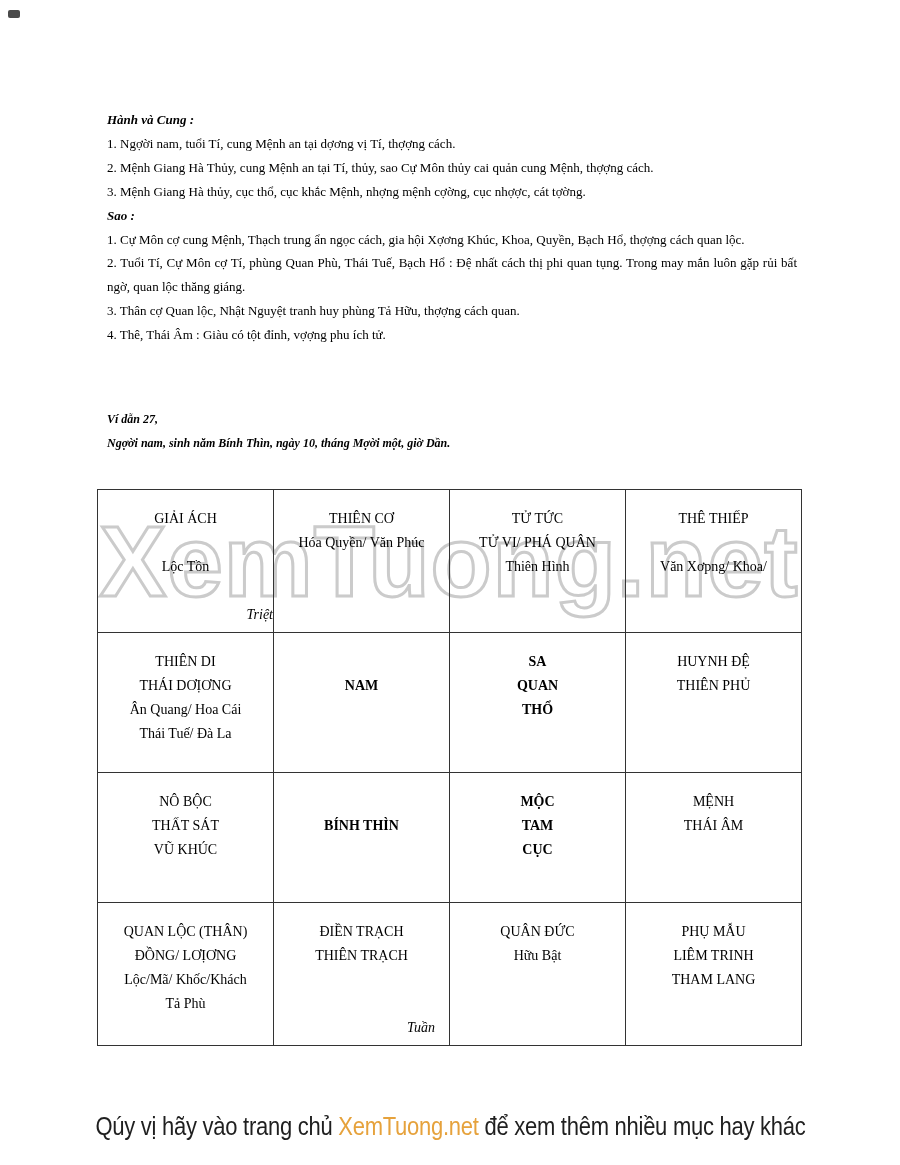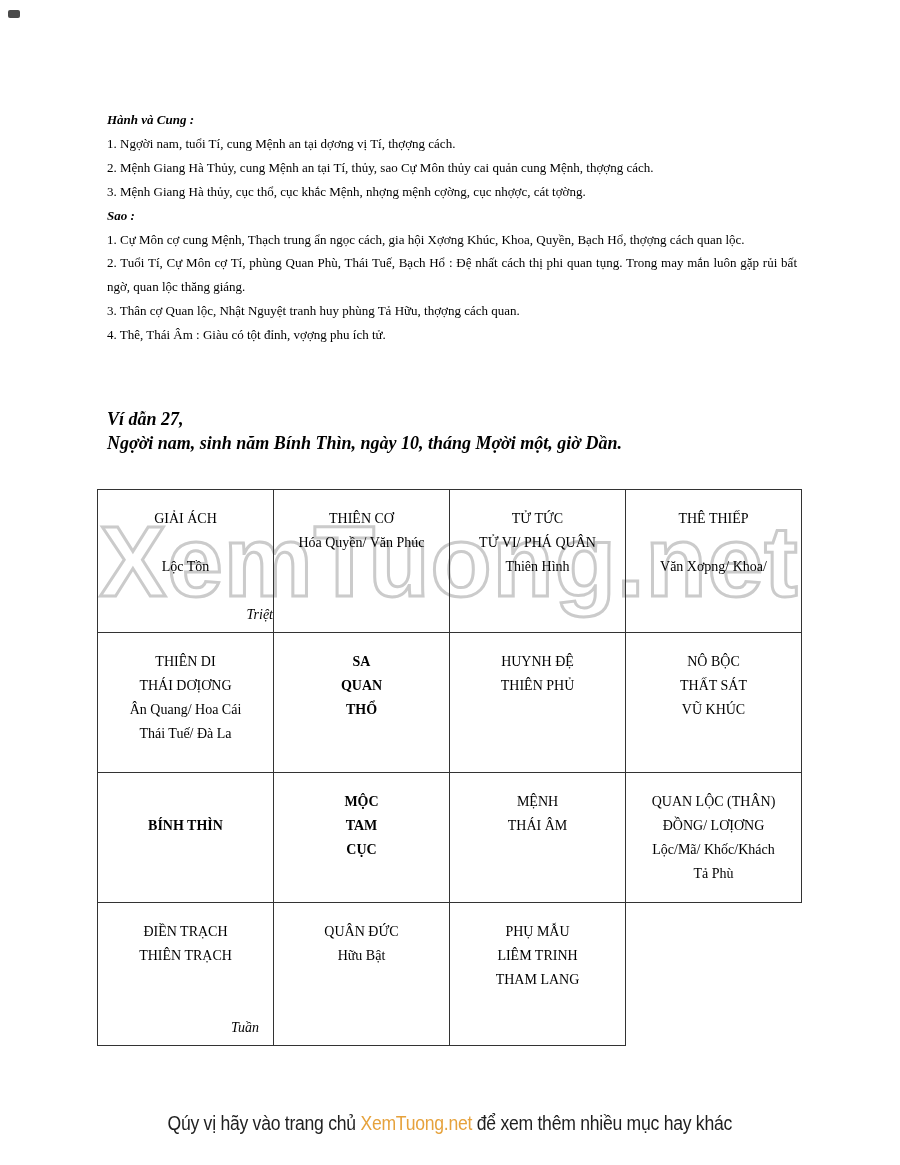--- a/index.html
+++ b/index.html
@@ -6,21 +6,21 @@
   body{
     width:900px;height:1165px;background:#ffffff;position:relative;
     font-family:"Liberation Serif", serif;color:#000;overflow:hidden;
   }
   .artifact{position:absolute;left:8px;top:10px;width:12px;height:8px;background:#4a4a4a;border-radius:2px;}
   
   .content{position:absolute;left:107px;top:108px;width:690px;font-size:13px;line-height:23.9px;text-align:justify;}
   .content p{margin:0;}
   .heading{font-weight:bold;font-style:italic;text-align:left;}
   
-  .example{position:absolute;left:107px;top:407px;width:720px;font-size:18px;line-height:24px;font-weight:bold;font-style:italic;}
+  .example{position:absolute;left:107px;top:407px;width:720px;font-size:12px;line-height:24px;font-weight:bold;font-style:italic;}
   .example p{margin:0;}
   
   .chart-wrap{position:absolute;left:97px;top:489px;width:704px;height:556px;}
   .watermark{
     position:absolute;left:0;top:22px;width:100%;text-align:center;z-index:0;
     font-family:"Liberation Sans", sans-serif;font-weight:bold;font-size:100px;line-height:100px;
     letter-spacing:1px;color:transparent;-webkit-text-stroke:3px var(--wm,#cccccc);
     pointer-events:none;white-space:nowrap;
   }
   .grid{
@@ -33,21 +33,21 @@
     text-align:center;padding-top:17px;font-size:14px;line-height:24px;
     position:relative;background:transparent;box-sizing:border-box;
   }
   .cell.bold .line{font-weight:bold;}
   .cell .line{min-height:24px;}
   .note{position:absolute;bottom:5px;left:0;width:100%;font-style:italic;font-weight:normal;}
   .note.right{text-align:right;padding-right:14px;box-sizing:border-box;}
   .note.center{text-align:right;}
   
   .footer{position:absolute;left:0;top:1112px;width:100%;text-align:center;
-    font-family:"Liberation Sans", sans-serif;font-size:20px;color:#1f1f1f;}
+    font-family:"Liberation Sans", sans-serif;font-size:25px;color:#1f1f1f;}
   .footer-inner{display:inline-block;transform:scaleX(0.88);transform-origin:center;white-space:nowrap;letter-spacing:-0.3px;}
   .brand{color:var(--brand,#e6a23c);}
 </style>
 </head>
 <body>
 
 <div class="page">
 
   <div class="artifact"></div>
 
@@ -95,20 +95,24 @@
           <div class="line">&nbsp;</div>
           <div class="line">Văn Xơpng/ Khoa/</div>
         </div>
         <div class="cell">
           <div class="line">THIÊN DI</div>
           <div class="line">THÁI DƠỊƠNG</div>
           <div class="line">Ân Quang/ Hoa Cái</div>
           <div class="line">Thái Tuế/ Đà La</div>
         </div>
         <div class="cell bold">
+          <div class="line">&nbsp;</div>
+          <div class="line">NAM</div>
+        </div>
+        <div class="cell bold">
           <div class="line">SA</div>
           <div class="line">QUAN</div>
           <div class="line">THỔ</div>
         </div>
         <div class="cell">
           <div class="line">HUYNH ĐỆ</div>
           <div class="line">THIÊN PHỦ</div>
         </div>
         <div class="cell">
           <div class="line">NÔ BỘC</div>

